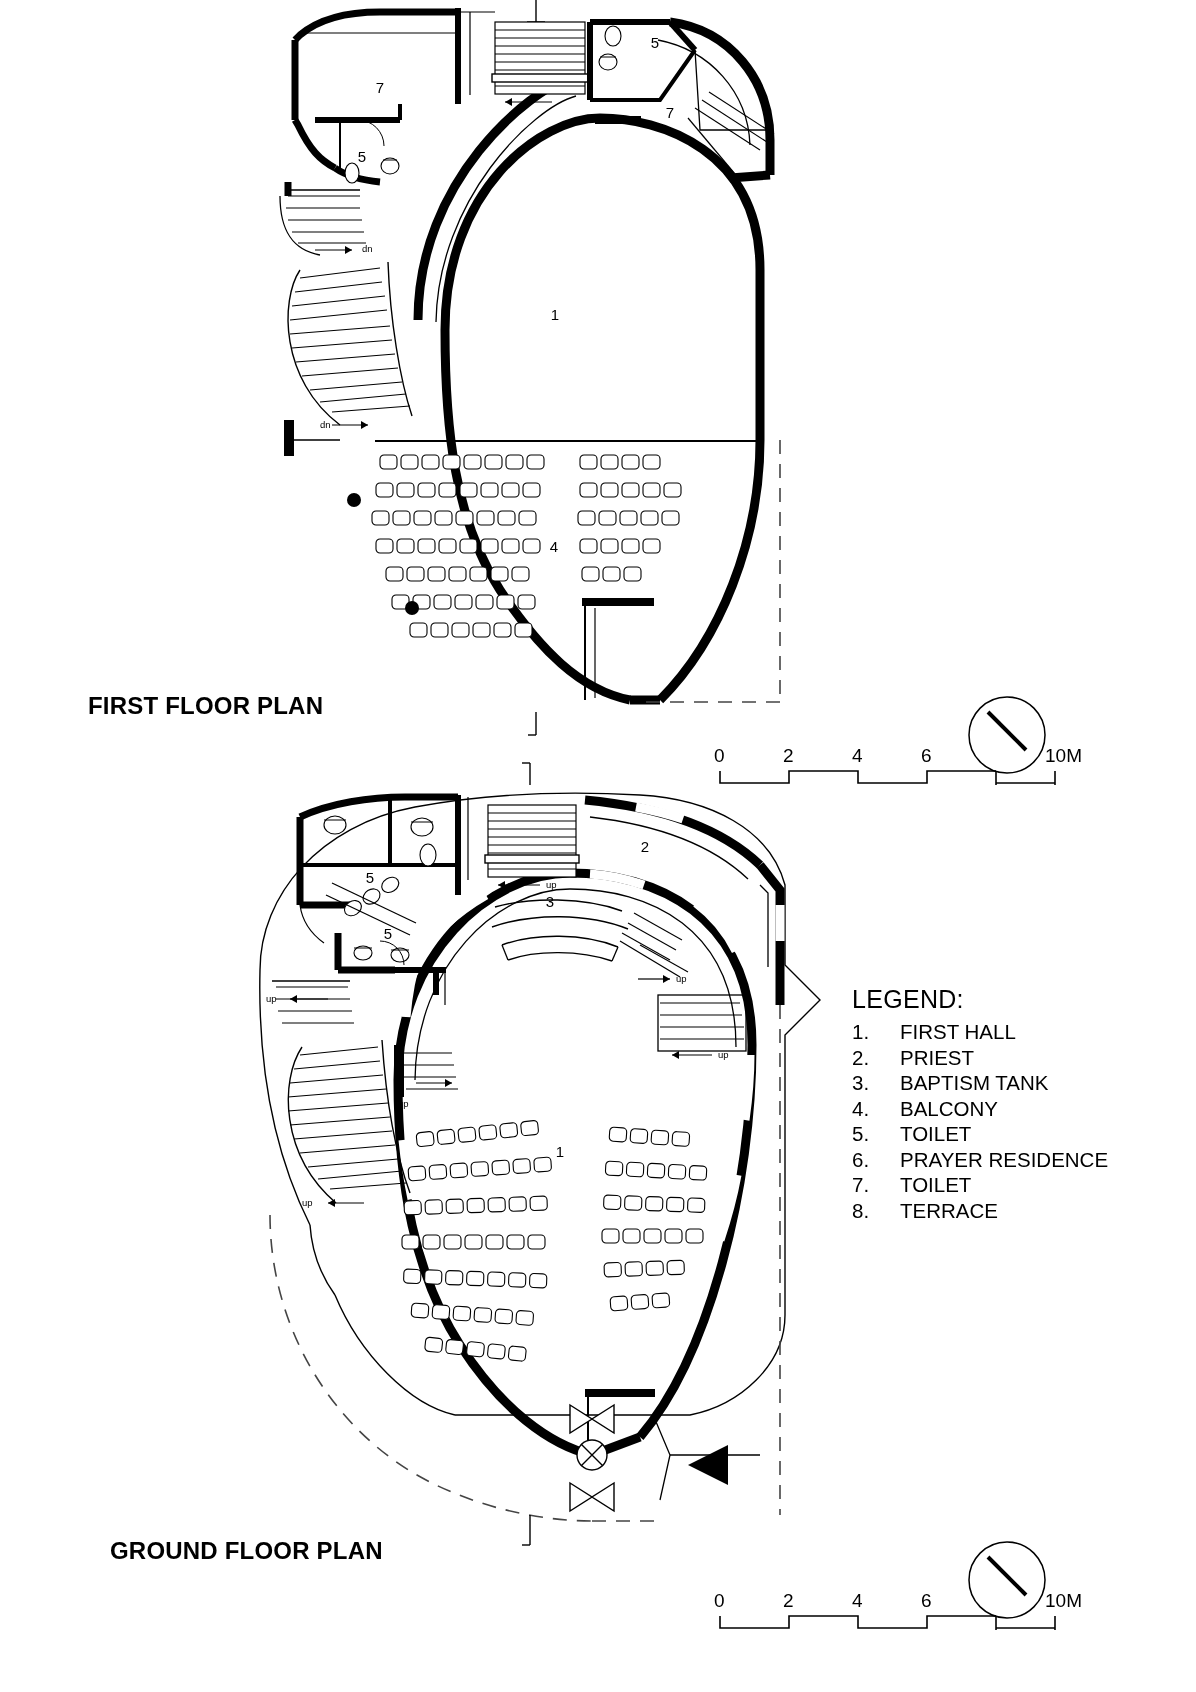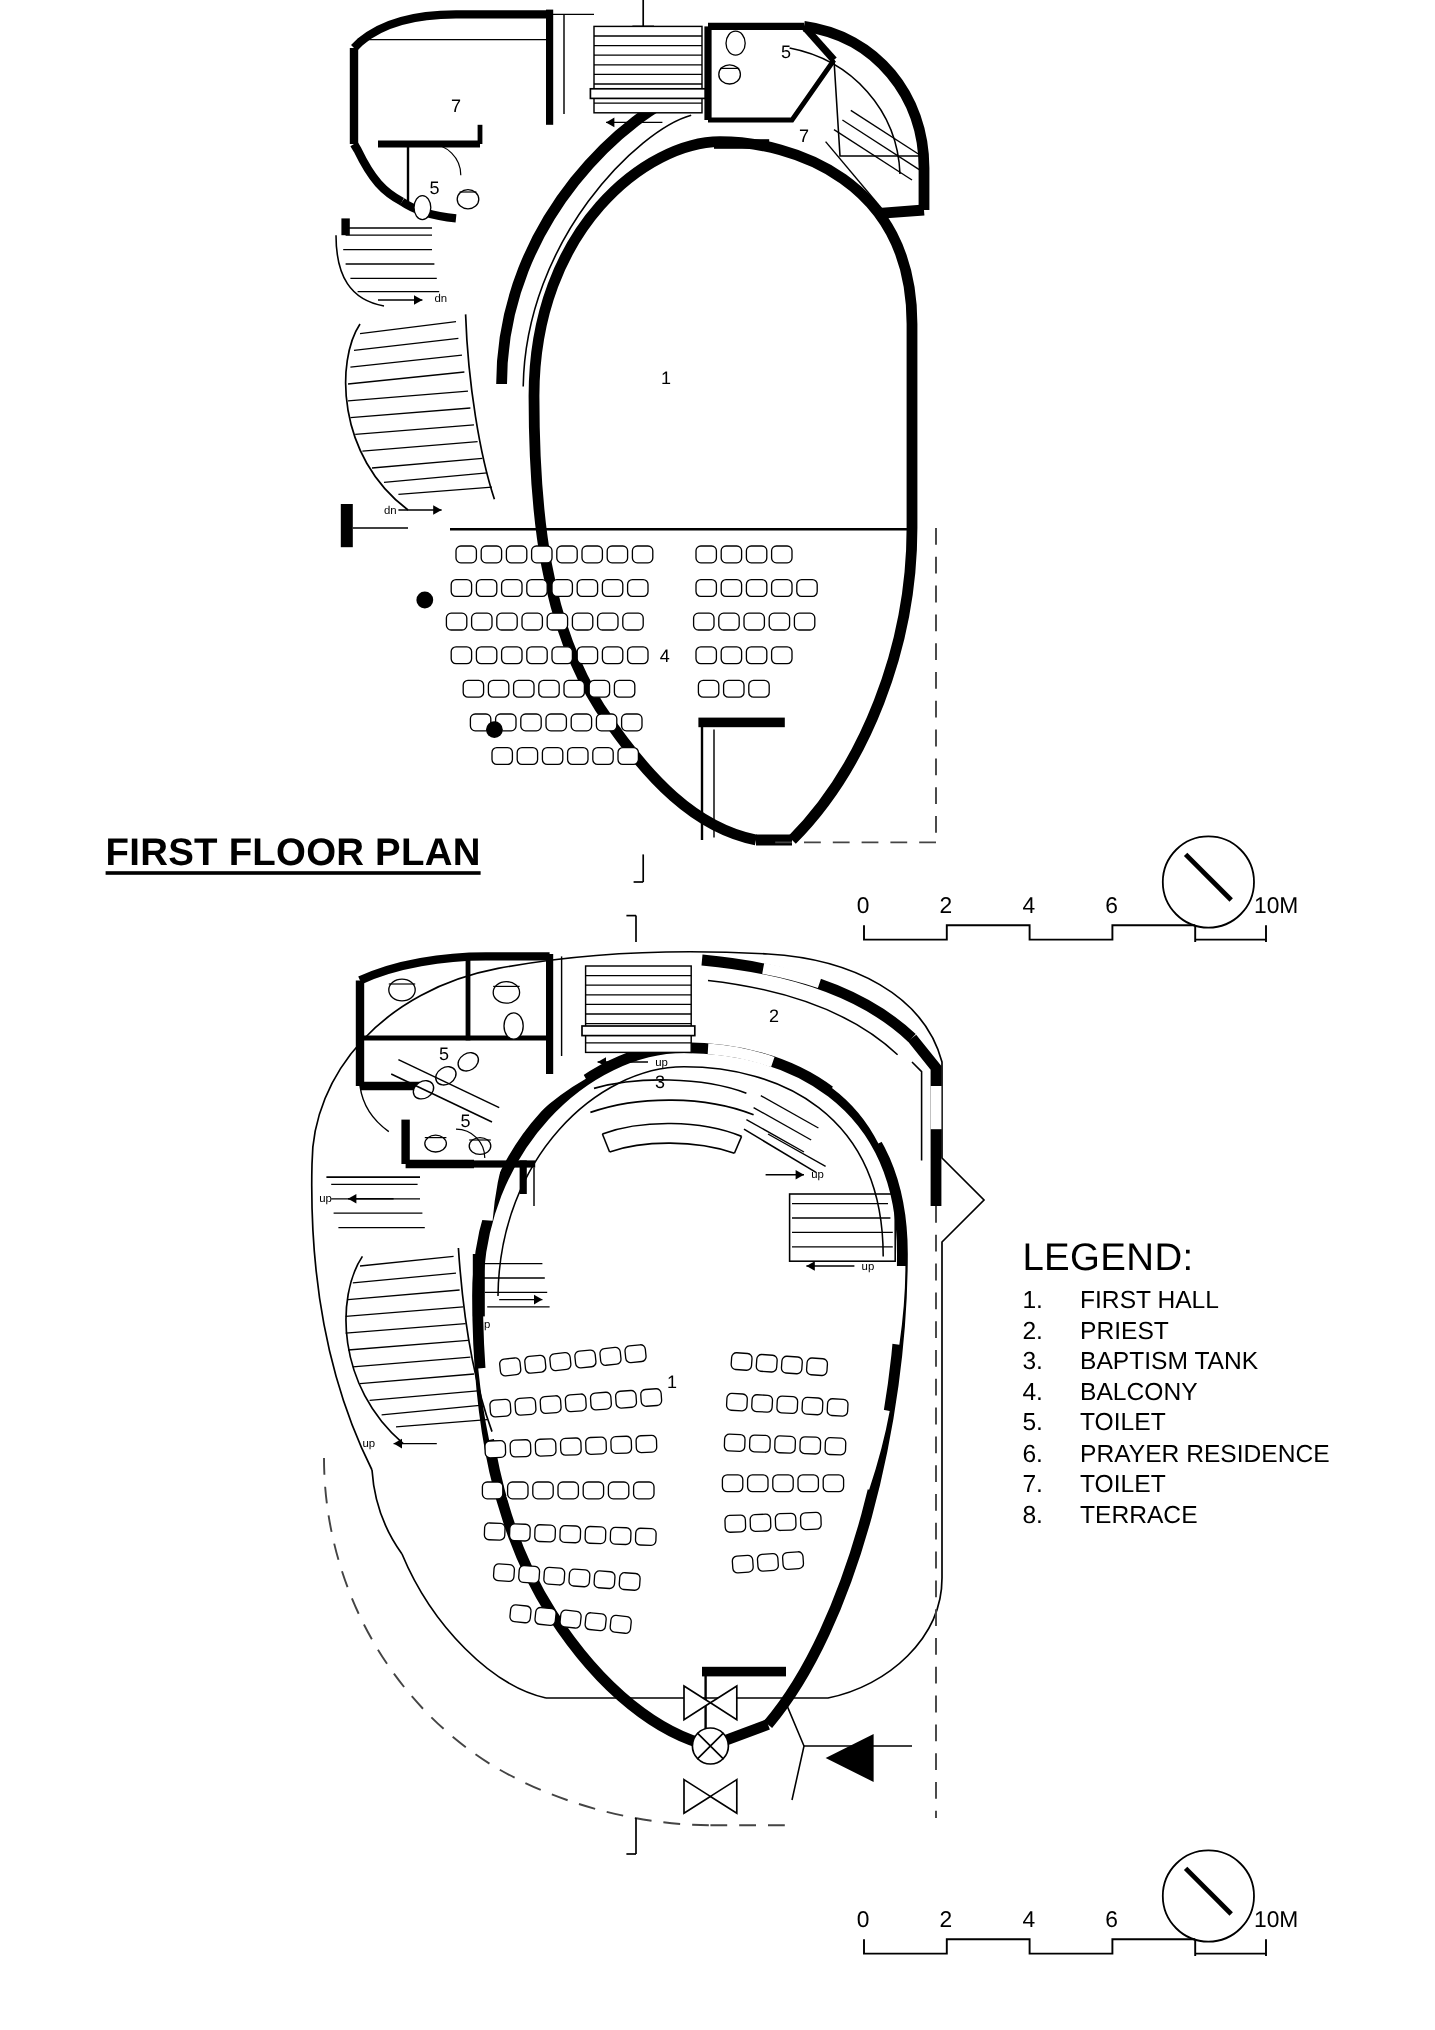--- a/index.html
+++ b/index.html
@@ -1,24 +1,24 @@
 <!DOCTYPE html>
 <html><head>
 <meta charset="utf-8">
 <style>
   html,body{margin:0;padding:0;background:#fff;}
   body{width:1196px;height:1692px;position:relative;overflow:hidden;
        font-family:"Liberation Sans", sans-serif; color:#000;}
   .sheet{position:absolute;inset:0;}
-  .plan-title{position:absolute;font-weight:bold;font-size:32px;letter-spacing:0.2px;
-       text-decoration:underline;text-underline-offset:5px;text-decoration-thickness:2.5px;white-space:nowrap;}
+  .plan-title{position:absolute;font-weight:bold;font-size:24px;letter-spacing:0.2px;
+       text-underline-offset:5px;text-decoration-thickness:2.5px;white-space:nowrap;}
   #first-title{left:88px;top:692px;}
   #ground-title{left:110px;top:1537px;}
   .legend{position:absolute;left:852px;top:985px;}
-  .legend-title{font-size:32px;letter-spacing:0.3px;margin-bottom:5px;margin-top:44px;}
+  .legend-title{font-size:25px;letter-spacing:0.3px;margin-bottom:5px;}
   .legend-row{display:flex;font-size:20.5px;line-height:25.5px;white-space:nowrap;}
   .legend-num{width:48px;}
   .legend-label{}
   .scalebar{position:absolute;}
   .scale-nums{position:relative;height:24px;font-size:19px;}
   .scale-nums span{position:absolute;top:0;}
   svg{display:block;}
   .room-num{font-size:15px;}
   .tiny{font-size:9.5px;}
 </style>
@@ -605,20 +605,21 @@
         <path d="M352 766 L420 766"></path>
       </g>
 
       <line x1="290" y1="760" x2="290" y2="790" stroke="#000" stroke-width="1.4"></line>
       <line x1="282" y1="790" x2="290" y2="790" stroke="#000" stroke-width="1.4"></line>
     </g>
   </svg>
 
   <div class="plan-title" id="first-title">FIRST FLOOR PLAN</div>
 
+  <div class="plan-title" id="ground-title">GROUND FLOOR PLAN</div>
 
   <div class="legend">
     <div class="legend-title">LEGEND:</div>
     <div class="legend-row">
       <span class="legend-num">1.</span>
       <span class="legend-label">FIRST HALL</span>
     </div>
     <div class="legend-row">
       <span class="legend-num">2.</span>
       <span class="legend-label">PRIEST</span>

